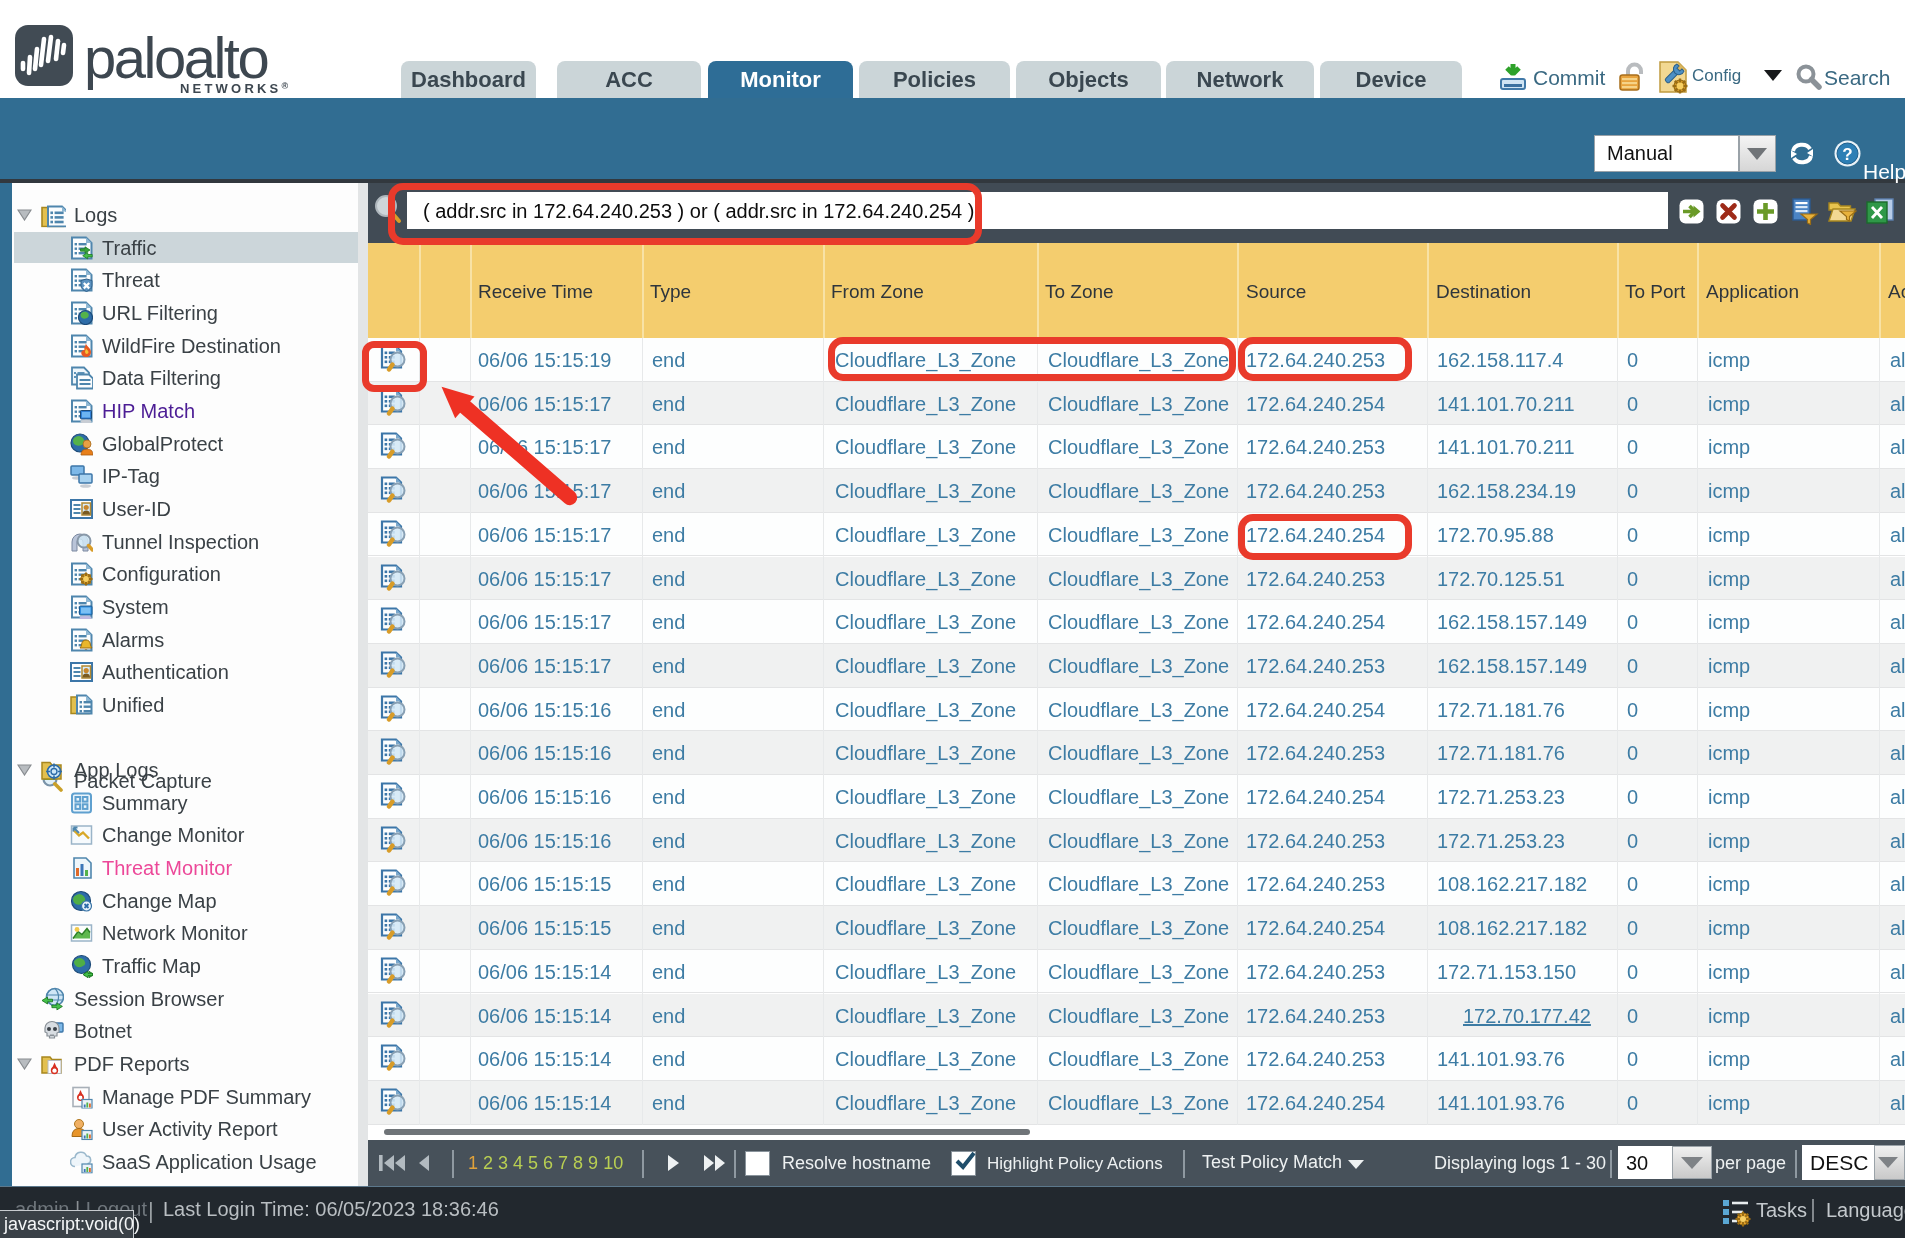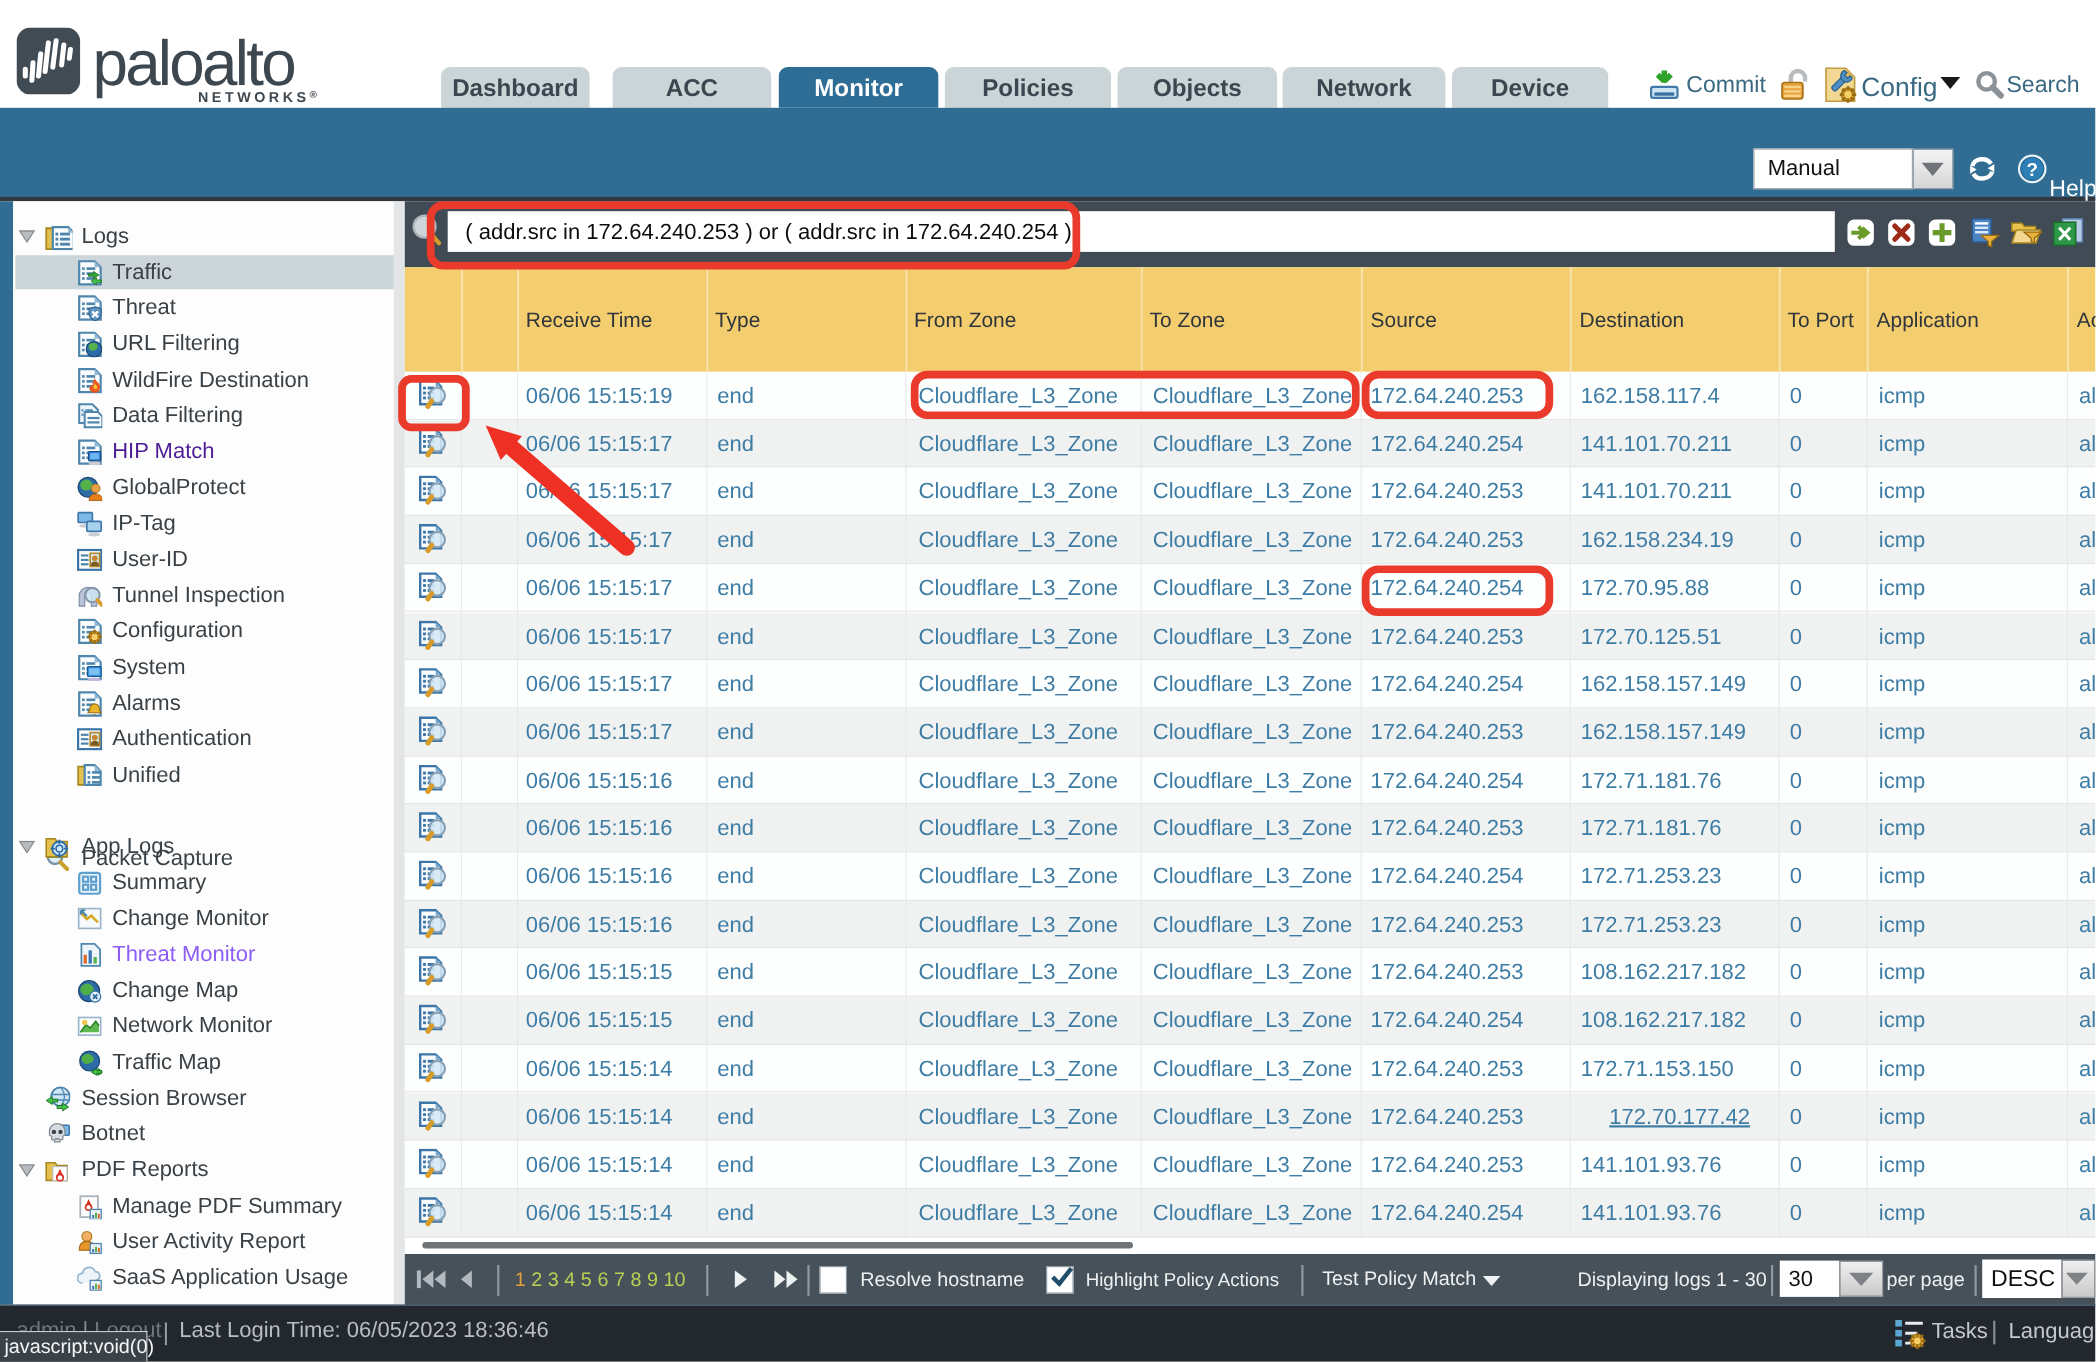--- a/index.html
+++ b/index.html
@@ -63,21 +63,21 @@
 </g>
 <circle cx="24" cy="26" r="6" fill="#e3a52c" stroke="#9a6d14" stroke-width="1.2"></circle>
 <g stroke="#9a6d14" stroke-width="2.4">
 <line x1="24" y1="18.5" x2="24" y2="33.5"></line>
       <line x1="16.5" y1="26" x2="31.5" y2="26"></line>
 <line x1="18.8" y1="20.8" x2="29.2" y2="31.2"></line>
       <line x1="29.2" y1="20.8" x2="18.8" y2="31.2"></line>
 </g>
 <circle cx="24" cy="26" r="3.4" fill="#f7cf62"></circle>
 </svg>
-<div class="abs" style="left:1692px;top:66px;font-size:24px;color:#3a6982;">Config</div>
+<div class="abs" style="left:1692px;top:66px;font-size:17px;color:#3a6982;">Config</div>
 <div class="abs" style="left:1764px;top:70px;width:0;height:0;border-left:9px solid transparent;border-right:9px solid transparent;border-top:11px solid #17191b;"></div>
 <svg class="abs" style="left:1795px;top:63px;" width="27" height="27" viewBox="0 0 27 27">
 <circle cx="11" cy="11" r="7.5" fill="none" stroke="#8b9298" stroke-width="4"></circle>
 <line x1="16.5" y1="16.5" x2="24" y2="24" stroke="#8b9298" stroke-width="5.5" stroke-linecap="round"></line>
 </svg>
 <div class="abs" style="left:1824px;top:66px;font-size:21px;color:#3a6982;">Search</div>
 <div class="abs" style="left:0;top:98px;width:1905px;height:84px;background:#316d92;"></div>
 <div class="abs" style="left:0;top:179px;width:1905px;height:4px;background:#32383e;"></div>
 <div class="abs" style="left:1594px;top:135px;width:145px;height:37px;background:#fff;border:1px solid #9aa2a8;box-sizing:border-box;"></div>
 <div class="abs" style="left:1607px;top:142px;font-size:20px;color:#111;">Manual</div>
@@ -399,21 +399,21 @@
     </svg>
     <div class="txt" style="left:102px;color:#3a4146;">Change Monitor</div>
   </div>
 <div class="sitem" style="left:0px;top:851.5px;">
     <svg width="23" height="24" viewBox="0 0 23 24" style="left:70px;">
       <path d="M4 2 h12 l5 5 v15 h-17 z" fill="#eef6fb" stroke="#4f86ad" stroke-width="1.6"></path>
       <rect x="6" y="12" width="3" height="8" fill="#e06a28"></rect>
       <rect x="10.5" y="8" width="3" height="12" fill="#3c76b8"></rect>
       <rect x="15" y="14" width="3" height="6" fill="#55b24a"></rect>
     </svg>
-    <div class="txt" style="left:102px;color:#8b5cf6;">Threat Monitor</div>
+    <div class="txt" style="left:102px;color:#ec4899;">Threat Monitor</div>
   </div>
 <div class="sitem" style="left:0px;top:884.1px;">
     <svg width="23" height="23" viewBox="0 0 23 23" style="left:70px;">
       <circle cx="11" cy="11.5" r="9.5" fill="#2d6ca8"></circle>
       <path d="M4 7 q6-5 10 0 q3 4-1 7 q-6 3-9-1 q-2-3 0-6" fill="#4fae46"></path>
       <circle cx="11" cy="11.5" r="9.5" fill="none" stroke="#1c4a78" stroke-width="1.2"></circle>
       <circle cx="16.5" cy="16.5" r="5" fill="#e8f2fa" stroke="#3c76a8" stroke-width="1.2"></circle>
       <path d="M14.5 14.5 l4 4 M18.5 14.5 l-4 4" stroke="#2d6ca8" stroke-width="1.8"></path>
     </svg>
     <div class="txt" style="left:102px;color:#3a4146;">Change Map</div>

